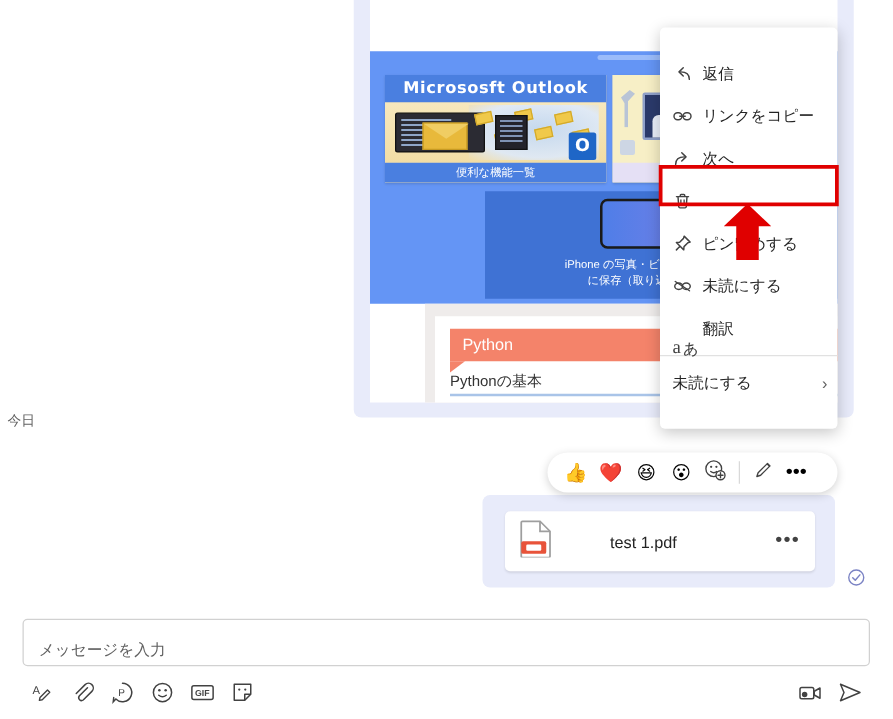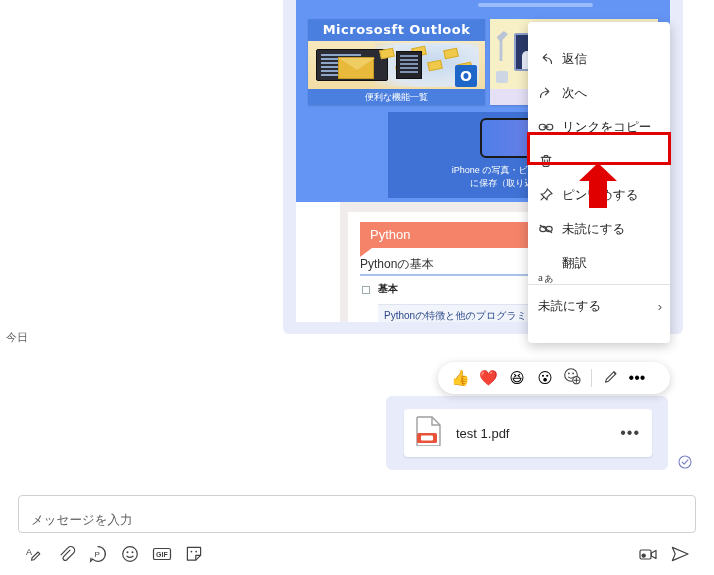--- a/index.html
+++ b/index.html
@@ -34,20 +34,21 @@
     background: #ffffff;
     overflow: hidden;
   }
 
   
   .shot-blue {
     position: relative;
     width: 403px; height: 202px;
     background: #6495f5;
     overflow: hidden;
+    margin-top: 41px;
   }
   .shot-blue .topbar {
     position:absolute; left: 182px; top: 3px;
     width: 115px; height: 4px;
     background: #9bbcfa; border-radius:2px;
   }
 
   .card-outlook {
     position: absolute; left: 12px; top: 19px;
     width: 177px; height: 86px;
@@ -199,21 +200,21 @@
   .bubble-file {
     position:absolute; left: 386px; top: 396px;
     width: 282px; height: 74px;
     background:#e8ebfa; border-radius:6px;
   }
   .file-card {
     position:absolute; left: 18px; top: 13px;
     width: 248px; height: 48px;
     background:#ffffff; border-radius:4px;
     box-shadow:0 1px 2px rgba(0,0,0,.1);
-    display:flex; align-items:center; padding: 0 12px;
+    display:flex; align-items:center; padding: 0 12px; gap: 32px;
   }
   .file-name { font-size:13px; color:#242424; margin-left:14px; flex:1; }
   .file-more { font-size:16px; color:#424242; letter-spacing:1px; }
   .sent-check {
     position:absolute; left: 678px; top: 455px;
     width:14px;height:14px;
   }
 
   
   .reaction-bar {
@@ -408,36 +409,36 @@
           <path d="M13.5 12.5 c0-4-2.6-6-7-6" fill="none" stroke="#424242" stroke-width="1.15" stroke-linecap="round"></path>
           <path d="M8.6 3.2 L5.2 6.5 L8.6 9.8" fill="none" stroke="#424242" stroke-width="1.15" stroke-linecap="round" stroke-linejoin="round"></path>
         </svg>
       </span>
       <span class="lbl">返信</span>
     </div>
 
     <div class="ctx-item">
       <span class="ico">
         <svg width="16" height="16" viewBox="0 0 16 16">
-          <path d="M2.5 12.5 c0-4 2.6-6 7-6" fill="none" stroke="#424242" stroke-width="1.15" stroke-linecap="round"></path>
-          <path d="M7.4 3.2 L10.8 6.5 L7.4 9.8" fill="none" stroke="#424242" stroke-width="1.15" stroke-linecap="round" stroke-linejoin="round"></path>
-        </svg>
-      </span>
-      <span class="lbl">次へ</span>
-    </div>
-
-    <div class="ctx-item">
-      <span class="ico">
-        <svg width="16" height="16" viewBox="0 0 16 16">
           <rect x="1.2" y="5.2" width="6.4" height="5.6" rx="2.8" fill="none" stroke="#424242" stroke-width="1.15"></rect>
           <rect x="8.4" y="5.2" width="6.4" height="5.6" rx="2.8" fill="none" stroke="#424242" stroke-width="1.15"></rect>
           <path d="M5.4 8 h5.2" stroke="#424242" stroke-width="1.15"></path>
         </svg>
       </span>
       <span class="lbl">リンクをコピー</span>
+    </div>
+
+    <div class="ctx-item">
+      <span class="ico">
+        <svg width="16" height="16" viewBox="0 0 16 16">
+          <path d="M2.5 12.5 c0-4 2.6-6 7-6" fill="none" stroke="#424242" stroke-width="1.15" stroke-linecap="round"></path>
+          <path d="M7.4 3.2 L10.8 6.5 L7.4 9.8" fill="none" stroke="#424242" stroke-width="1.15" stroke-linecap="round" stroke-linejoin="round"></path>
+        </svg>
+      </span>
+      <span class="lbl">次へ</span>
     </div>
 
     <div class="ctx-item">
       <span class="ico">
         <svg width="16" height="16" viewBox="0 0 16 16">
           <path d="M3.2 4.3 h9.6" stroke="#424242" stroke-width="1.15" stroke-linecap="round"></path>
           <path d="M6.2 4.3 v-1 a.7 .7 0 0 1 .7-.7 h2.2 a.7 .7 0 0 1 .7 .7 v1" fill="none" stroke="#424242" stroke-width="1.15"></path>
           <path d="M4.4 4.3 l.6 8.1 a1 1 0 0 0 1 .9 h4 a1 1 0 0 0 1-.9 l.6-8.1" fill="none" stroke="#424242" stroke-width="1.15"></path>
           <path d="M6.7 6.5 v4.6 M9.3 6.5 v4.6" stroke="#424242" stroke-width="1.05"></path>
         </svg>
@@ -460,21 +461,21 @@
           <ellipse cx="5" cy="8" rx="3.2" ry="2.6" fill="none" stroke="#424242" stroke-width="1.15"></ellipse>
           <ellipse cx="11" cy="8" rx="3.2" ry="2.6" fill="none" stroke="#424242" stroke-width="1.15"></ellipse>
           <path d="M2.2 4.2 L13.6 11.6" stroke="#424242" stroke-width="1.15" stroke-linecap="round"></path>
         </svg>
       </span>
       <span class="lbl">未読にする</span>
     </div>
 
 
     <div class="ctx-item">
-      <span class="ico" style="font-size:11px;color:#424242;font-family:'Liberation Serif',serif;margin-top:28px;">aぁ</span>
+      <span class="ico" style="font-size:15px;color:#424242;font-family:'Liberation Serif',serif;margin-top:28px;">aぁ</span>
       <span class="lbl">翻訳</span>
     </div>
 
     <div class="ctx-sep"></div>
 
     <div class="ctx-item">
       <span class="ico" style="width:0;flex:0 0 0;"></span>
       <span class="lbl">未読にする</span>
       <span class="chev">›</span>
     </div>

